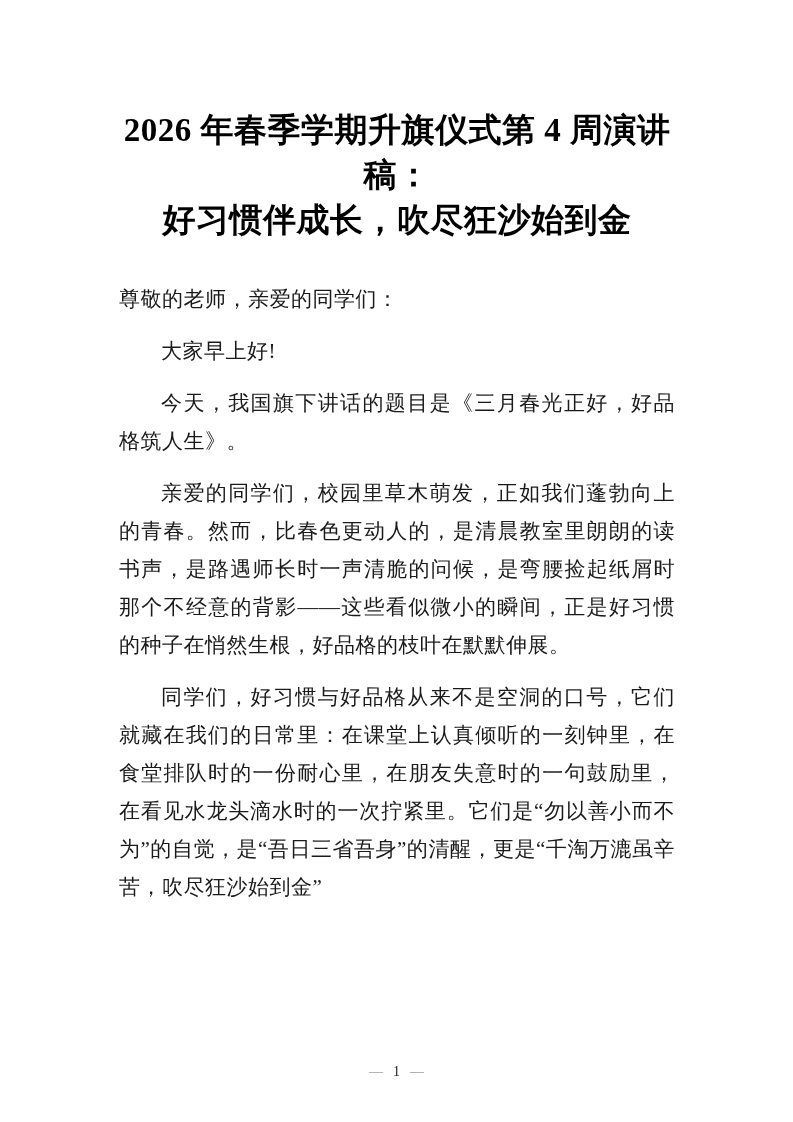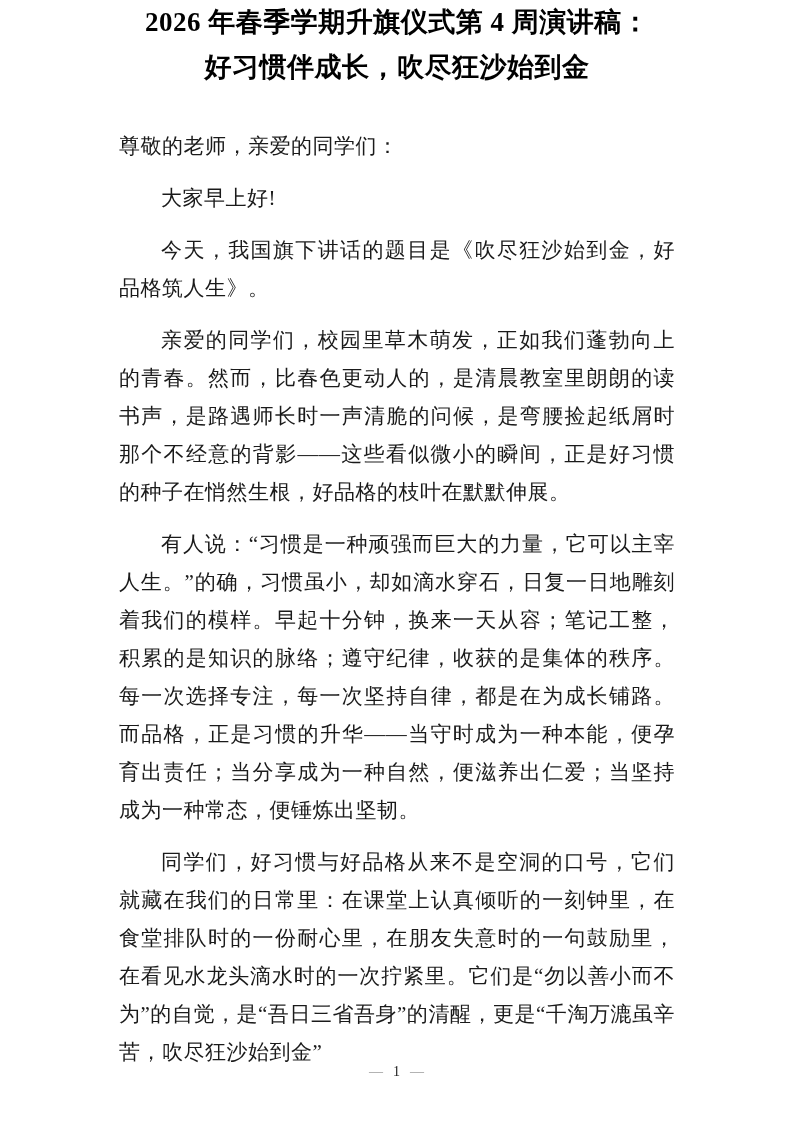--- a/index.html
+++ b/index.html
@@ -15,23 +15,24 @@
     overflow: hidden;
     font-family: "Liberation Serif", serif;
     color: #1a1a1a;
     box-sizing: border-box;
   }
   .content {
     padding: 0 104px 0 105px;
   }
   .doc-title {
     margin: 0;
+    padding-top: 108px;
     text-align: center;
     font-weight: bold;
-    font-size: 27px;
+    font-size: 33px;
     line-height: 45px;
     color: #000000;
     letter-spacing: 0.5px;
   }
   .title-line {
     display: block;
   }
   .body-text {
     margin-top: 37px;
     font-size: 21px;
@@ -74,23 +75,22 @@
   <div class="content">
 
     <h1 class="doc-title">
       <span class="title-line">2026 年春季学期升旗仪式第 4 周演讲稿：</span>
       <span class="title-line">好习惯伴成长，吹尽狂沙始到金</span>
     </h1>
 
     <div class="body-text">
       <p>尊敬的老师，亲爱的同学们：</p>
       <p class="indent">大家早上好!</p>
-      <p class="indent">今天，我国旗下讲话的题目是《吹尽狂沙始到金，好品格筑人生》。</p>
+      <p class="indent">今天，我国旗下讲话的题目是《三月春光正好，好品格筑人生》。</p>
       <p class="indent">亲爱的同学们，校园里草木萌发，正如我们蓬勃向上的青春。然而，比春色更动人的，是清晨教室里朗朗的读书声，是路遇师长时一声清脆的问候，是弯腰捡起纸屑时那个不经意的背影——这些看似微小的瞬间，正是好习惯的种子在悄然生根，好品格的枝叶在默默伸展。</p>
-      <p class="indent">有人说：“习惯是一种顽强而巨大的力量，它可以主宰人生。”的确，习惯虽小，却如滴水穿石，日复一日地雕刻着我们的模样。早起十分钟，换来一天从容；笔记工整，积累的是知识的脉络；遵守纪律，收获的是集体的秩序。每一次选择专注，每一次坚持自律，都是在为成长铺路。而品格，正是习惯的升华——当守时成为一种本能，便孕育出责任；当分享成为一种自然，便滋养出仁爱；当坚持成为一种常态，便锤炼出坚韧。</p>
       <p class="indent space-before">同学们，好习惯与好品格从来不是空洞的口号，它们就藏在我们的日常里：在课堂上认真倾听的一刻钟里，在食堂排队时的一份耐心里，在朋友失意时的一句鼓励里，在看见水龙头滴水时的一次拧紧里。它们是“勿以善小而不为”的自觉，是“吾日三省吾身”的清醒，更是“千淘万漉虽辛苦，吹尽狂沙始到金”</p>
     </div>
 
   </div>
 
   <div class="footer">
     <span class="dash">—</span><span class="page-num">1</span><span class="dash">—</span>
   </div>
 </div>
 

